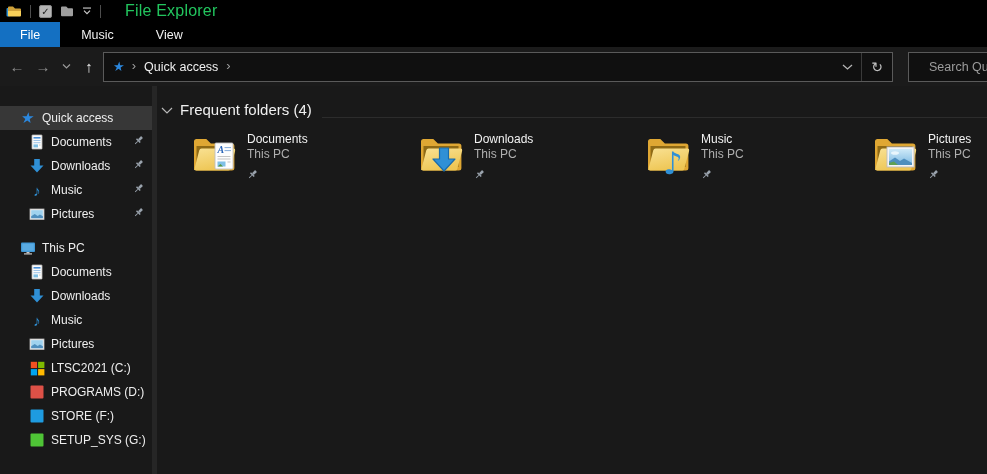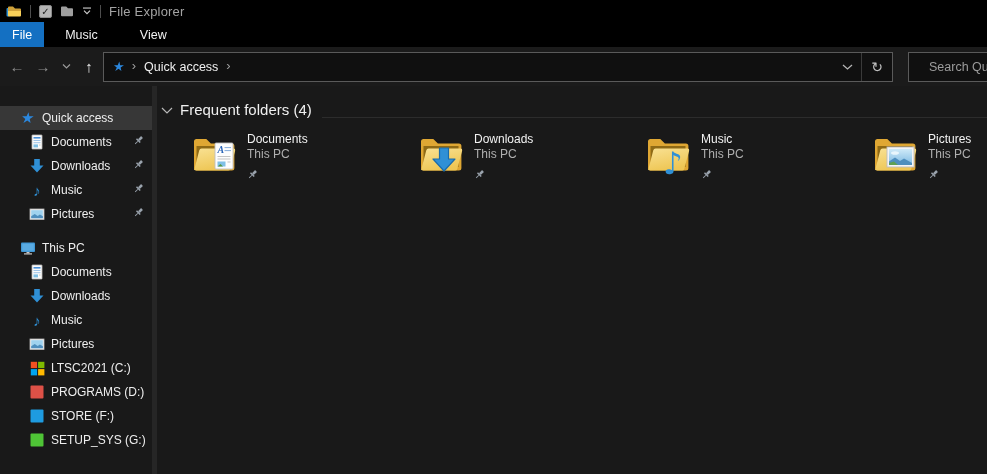--- a/index.html
+++ b/index.html
@@ -3,29 +3,29 @@
 <meta charset="utf-8">
 <style>
   * { margin:0; padding:0; box-sizing:border-box; }
   html,body { background:#000; }
   body { width:987px; height:474px; overflow:hidden; font-family:"Liberation Sans",sans-serif; }
   .window { position:relative; width:987px; height:474px; background:#191919; overflow:hidden; }
 
   
   .titlebar { height:22px; background:#000; display:flex; align-items:center; padding-left:6px; gap:8px; }
   .tb-sep { width:1px; height:13px; background:#4d4d4d; }
-  .title-text { font-size:13px; color:#a3a3a3; letter-spacing:.2px; }
+  .title-text { font-size:16px; color:#22c55e; letter-spacing:.2px;margin-left:16px; }
   .qat-btn { display:flex; align-items:center; justify-content:center; height:18px; }
   .check-box { width:13px; height:13px; background:#b5b5b5; border:1px solid #8a8a8a; border-radius:2px;
                color:#222; font-size:10px; line-height:11px; text-align:center; }
 
   
   .tabsrow { height:25px; background:#000; display:flex; }
   .tab { display:flex; align-items:center; padding:0 21px; font-size:12.5px; color:#f0f0f0; cursor:default; }
-  .tab.file { background:#1470c2; color:#fff; padding:0 12px; }
+  .tab.file { background:#1470c2; color:#fff; padding:0 20px; }
 
   
   .navrow { height:39px; background:#1b1b1b; display:flex; align-items:center; padding-left:4px; }
   .navbtn { width:26px; text-align:center; font-size:15px; color:#8f8f8f; flex:none; }
   .navbtn.up { color:#e8e8e8; }
   .nav-chev { width:20px; display:flex; align-items:center; justify-content:center; flex:none; }
   .addressbar { width:790px; height:30px; margin-left:1px; flex:none; background:#101010;
                 border:1px solid #5a5a5a; display:flex; align-items:center; padding-left:9px; }
   .crumb-star { font-size:13px; color:#2b87dd; transform:skewX(-6deg); margin-right:7px; }
   .crumb-sep { font-size:13px; color:#a0a0a0; margin:0 8px 2px 0; }

